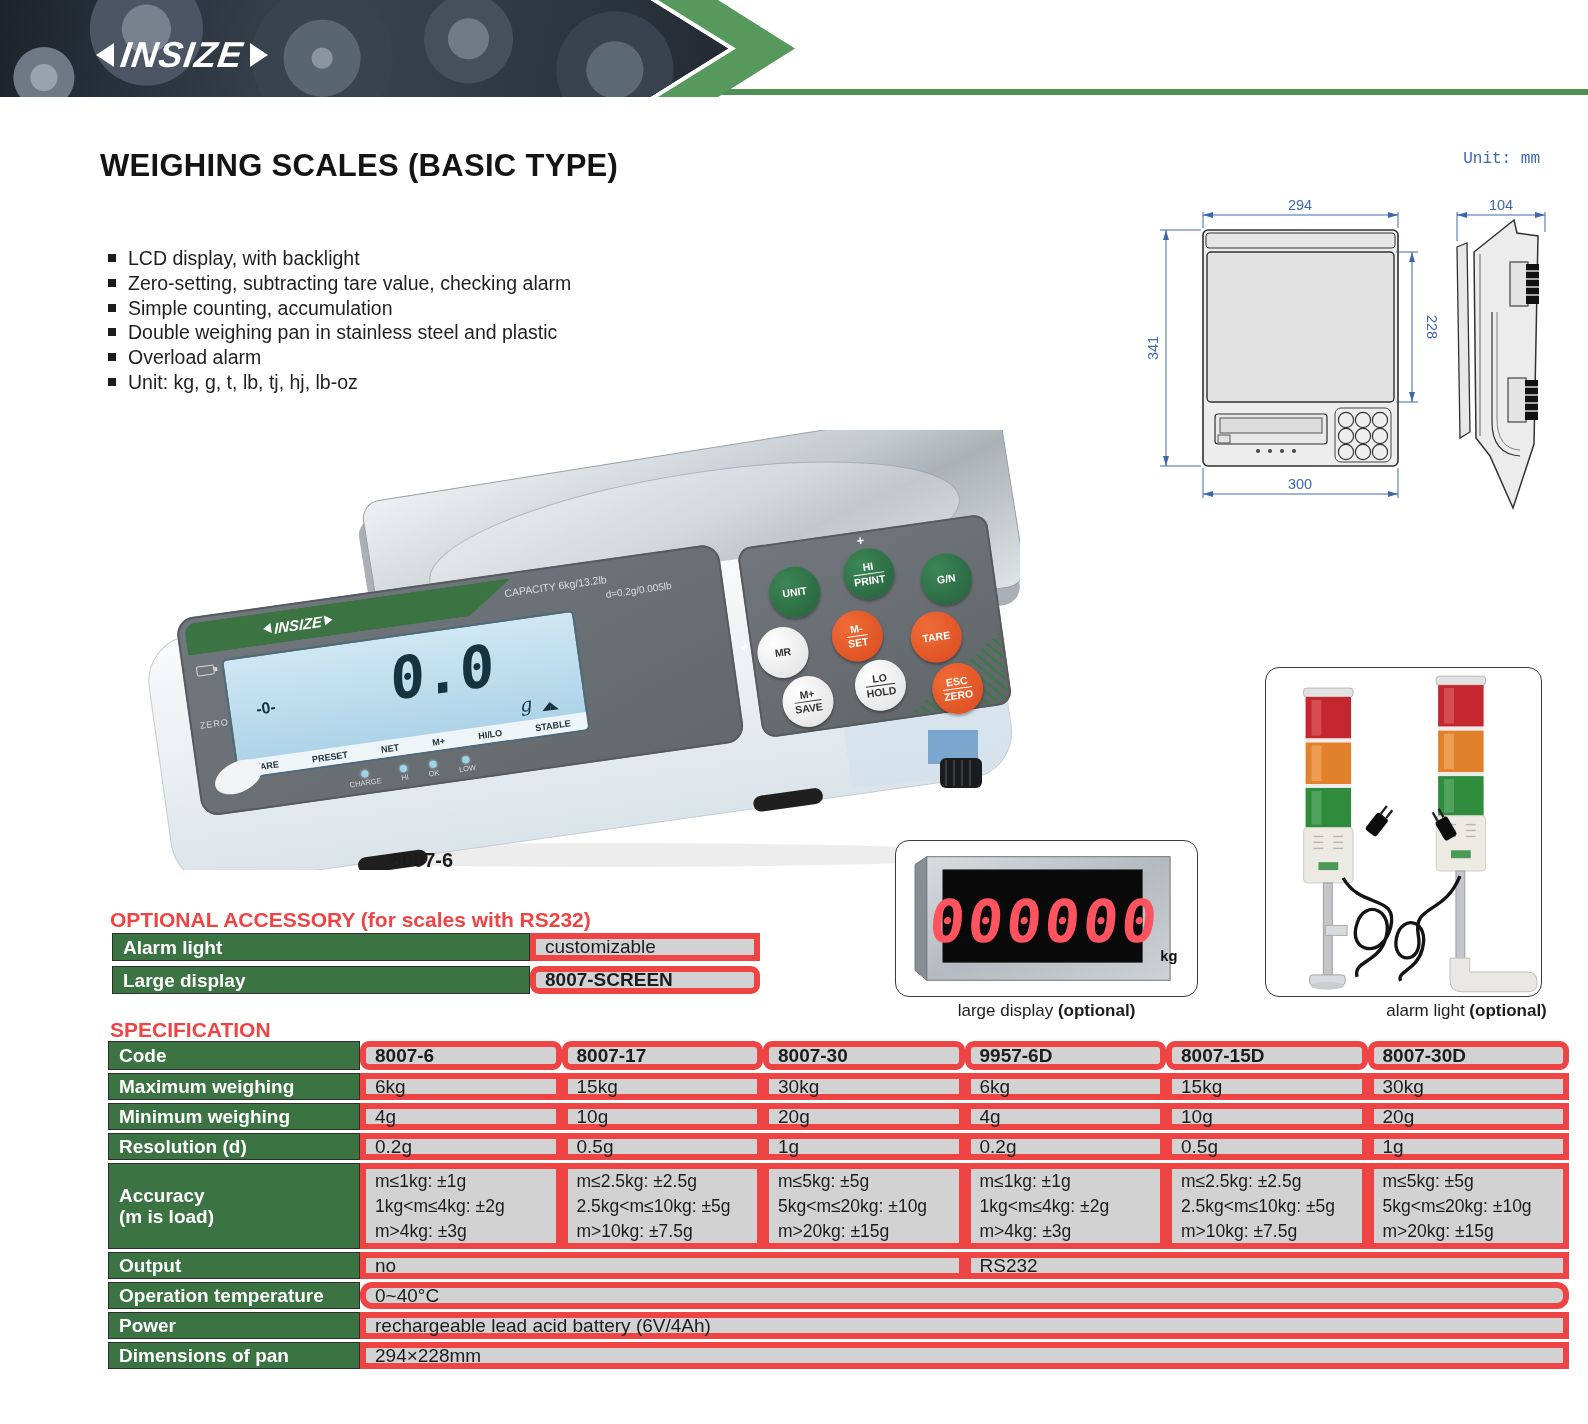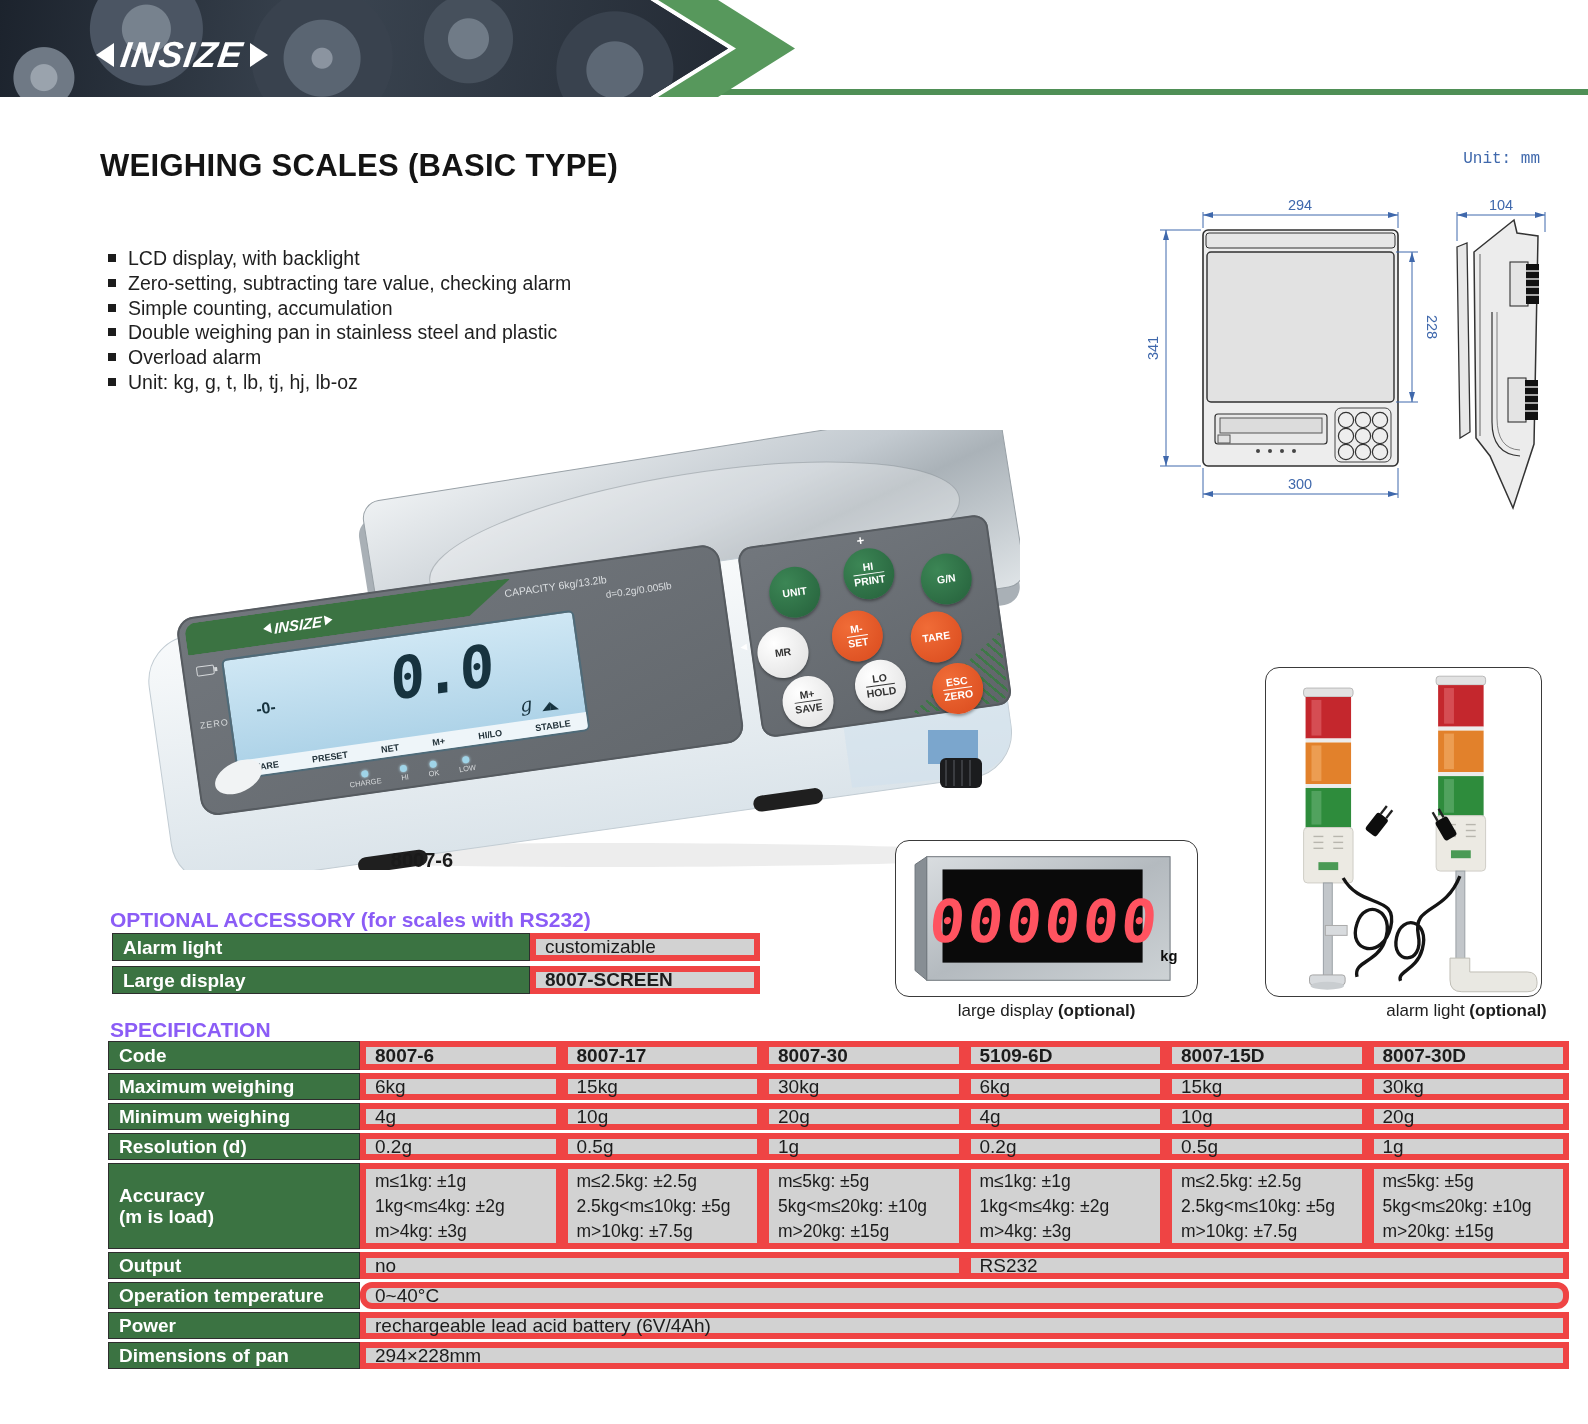--- a/index.html
+++ b/index.html
@@ -28,37 +28,37 @@
   .hdr-logo{left:96px;top:34px;display:flex;align-items:center;gap:7px;}
   .tri{width:0;height:0;border-top:12px solid transparent;border-bottom:12px solid transparent;}
   .tri.l{border-right:18px solid #fff;}
   .tri.r{border-left:18px solid #fff;}
   .hdr-logo .logo-text{color:#fff;font-size:36px;font-weight:bold;font-style:italic;
     letter-spacing:1px;transform:skewX(-8deg);}
 
   
   .page-title{left:100px;top:148px;font-size:31px;font-weight:bold;letter-spacing:.3px;color:#141414;}
   .unit-note{left:1430px;top:150px;width:110px;text-align:right;font-size:16px;color:var(--dim);font-family:Liberation Mono, monospace;}
-  .section-h{font-size:21px;font-weight:bold;color:#8b5cf6;}
+  .section-h{font-size:21px;font-weight:bold;color:#ef4444;}
   #featureList{left:108px;top:246px;width:620px;}
   .feat{display:flex;gap:12px;font-size:19.5px;line-height:24.8px;color:#1f1f1f;}
   .sq{width:8px;height:8px;background:#1c1c1c;margin-top:8px;flex:none;}
 
   
   #optTable{left:112px;top:933px;display:grid;grid-template-columns:418px 230px;
     grid-template-rows:28px 28px;row-gap:5px;}
   #specTable{left:108px;top:1041px;display:grid;
     grid-template-columns:252px repeat(6,201.5px);
     grid-template-rows:29px 27px 27px 27px 86px 27px 27px 27px 27px;row-gap:3px;}
   .sl{background:var(--green);color:#fff;font-weight:bold;font-size:19px;
       display:flex;flex-direction:column;justify-content:center;padding-left:10px;
       border:1px solid #2e2e2e;line-height:21px;}
   .sd{background:var(--cellgray);border:6px solid #ef4444;font-size:19px;color:#1c1c1c;
       display:flex;flex-direction:column;justify-content:center;padding-left:9px;line-height:20px;}
-  .sd.b{font-weight:bold;}
+  .sd.b{font-weight:bold;border-radius:9px;}
   .sd.acc{font-size:17.5px;line-height:25px;}
 
   .caption-model{left:347px;top:849px;width:150px;text-align:center;font-size:20px;font-weight:bold;}
   .acc-box{border:1.6px solid #3a3a3a;border-radius:14px;background:#fff;}
   .acc-caption{top:1001px;text-align:center;font-size:17px;color:#1c1c1c;}
   .acc-caption b{font-weight:bold;}
 
   
   .scale-wrap{left:140px;top:430px;width:880px;height:440px;}
   .panel-rot{position:absolute;left:48px;top:158px;width:800px;height:230px;
@@ -471,21 +471,21 @@
   </div>
 
 <div class="abs section-h" style="left:110px;top:1018px;">SPECIFICATION</div>
 <div class="abs" id="specTable">
     <div class="sl">
       <span>Code</span>
     </div>
     <div class="sd b">8007-6</div>
     <div class="sd b">8007-17</div>
     <div class="sd b">8007-30</div>
-    <div class="sd b">5109-6D</div>
+    <div class="sd b">9957-6D</div>
     <div class="sd b">8007-15D</div>
     <div class="sd b">8007-30D</div>
     <div class="sl">
       <span>Maximum weighing</span>
     </div>
     <div class="sd">6kg</div>
     <div class="sd">15kg</div>
     <div class="sd">30kg</div>
     <div class="sd">6kg</div>
     <div class="sd">15kg</div>

